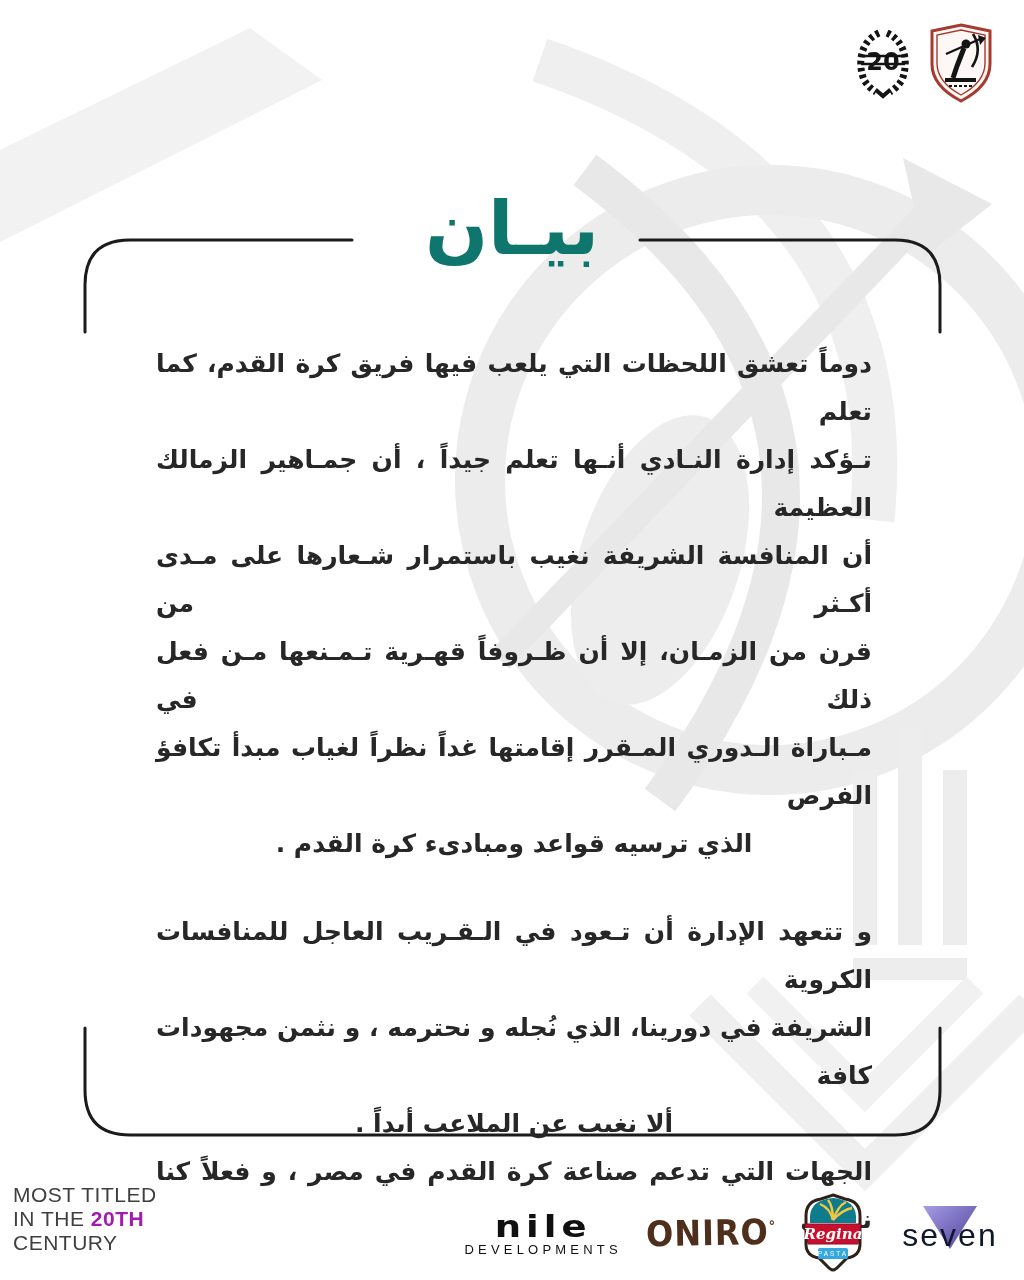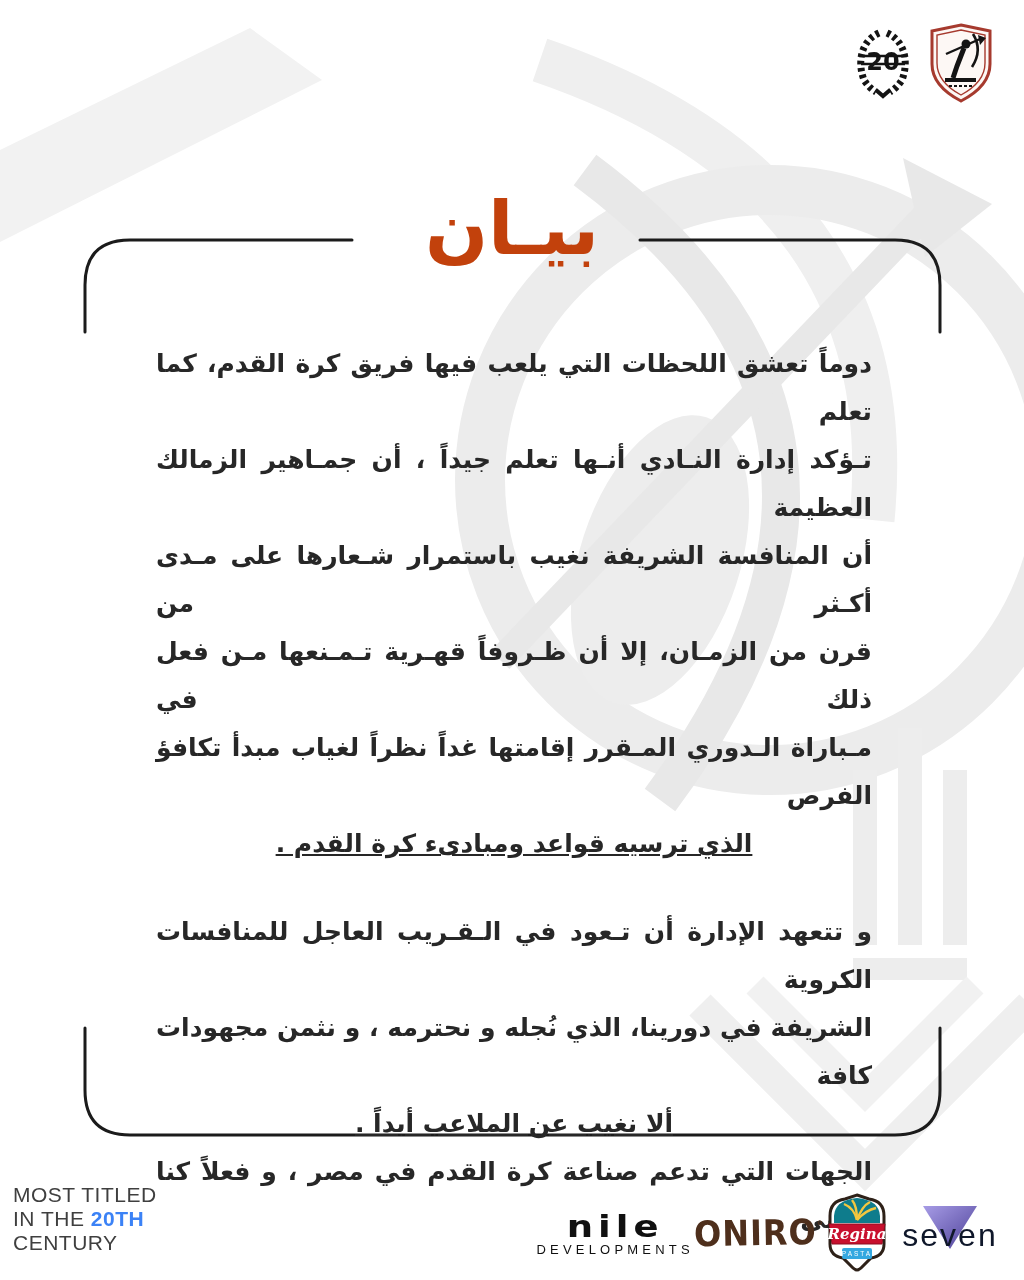--- a/index.html
+++ b/index.html
@@ -9,43 +9,43 @@
   }
   svg{display:block;}
   .wm,.frame{position:absolute;left:0;top:0;pointer-events:none;}
 
   
   .top-logos{position:absolute;top:22px;right:28px;display:flex;align-items:center;gap:12px;}
 
   
   .title{
     position:absolute;top:188px;left:0;width:100%;text-align:center;
-    color:#c2410c;font-weight:bold;font-size:74px;line-height:1.1;direction:rtl;
+    color:#0f766e;font-weight:bold;font-size:74px;line-height:1.1;direction:rtl;
     letter-spacing:1px;
   }
 
   
   .statement{
     position:absolute;top:340px;right:152px;width:716px;direction:rtl;
     color:#272727;font-weight:bold;font-size:25px;
   }
   .para{margin:0 0 40px 0;}
   .line{line-height:48px;text-align:justify;text-align-last:justify;}
-  .line.center{text-align:left;text-align-last:center;text-decoration:underline;}
+  .line.center{text-align:left;text-align-last:center;}
 
   
   .most-titled{
     position:absolute;left:13px;top:1183px;color:#3f3f3f;
     font-family:"Liberation Sans",sans-serif;font-size:21px;line-height:24px;
     letter-spacing:0.5px;font-weight:normal;
   }
-  .most-titled b{font-weight:bold;color:#3b82f6;}
+  .most-titled b{font-weight:bold;color:#a21caf;}
 
   
-  .sponsors{position:absolute;right:14px;top:1192px;display:flex;align-items:center;}
+  .sponsors{position:absolute;right:14px;top:1192px;display:flex;align-items:center;gap:24px;}
   .sponsor{display:flex;flex-direction:column;align-items:center;justify-content:center;}
   .nile-word{
     font-size:37px;font-weight:bold;color:#101010;letter-spacing:5px;
     transform:scaleY(0.82);line-height:34px;
   }
   .nile-sub{font-size:13px;font-weight:normal;color:#101010;letter-spacing:4.2px;margin-top:-2px;
     font-family:"Liberation Sans",sans-serif;}
   .oniro-word{
     font-size:32px;font-weight:bold;color:#4e2f1c;letter-spacing:1px;
     transform:rotate(-1deg) scaleY(1.1);position:relative;

